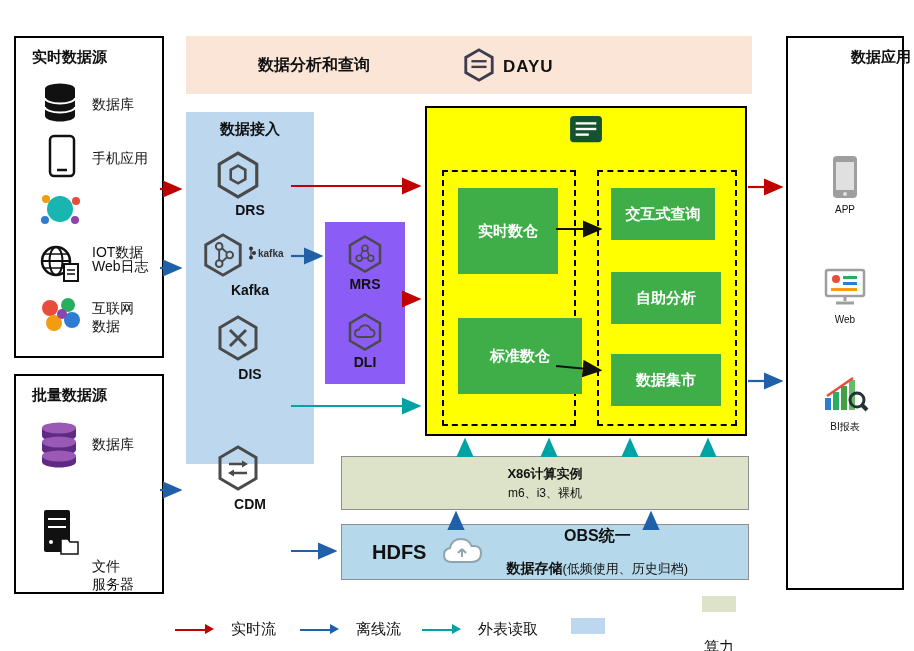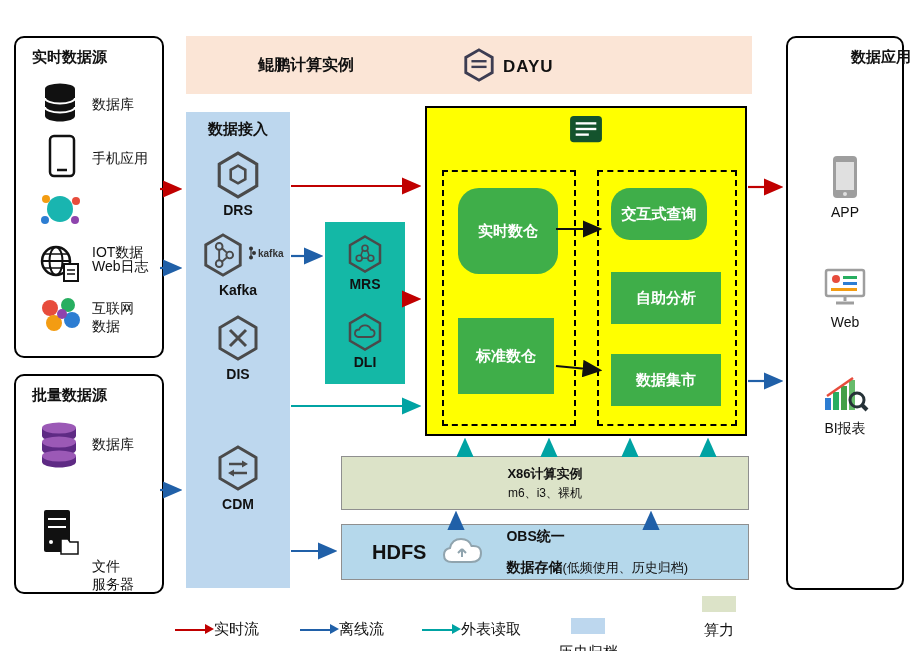--- a/index.html
+++ b/index.html
@@ -2,72 +2,72 @@
 <html><head>
 <meta charset="utf-8">
 <style>
   html,body{margin:0;padding:0;background:#fff;}
   .stage{position:relative;width:914px;height:651px;background:#ffffff;overflow:hidden;
          font-family:"Liberation Sans","DejaVu Sans",sans-serif;color:#111;}
   .abs{position:absolute;}
   .pre{white-space:pre-line;}
 
   
-  .panel{border:2px solid #000;border-radius:10px;background:#fff;}
+  .panel{border:2px solid #000;border-radius:0;background:#fff;}
   .panel-title{font-size:15px;font-weight:bold;}
   .item-label{font-size:14px;line-height:1.25;}
 
   
   .banner{background:#fbe5d6;}
   .banner-title{font-size:16px;font-weight:bold;}
   .logo-row{display:flex;align-items:center;gap:7px;}
   .logo-text{font-size:17px;font-weight:bold;letter-spacing:1px;}
 
   
   .ingest{background:#bdd7ee;}
   .col-title{width:100%;text-align:center;font-size:15px;font-weight:bold;}
   .svc-label{width:100%;text-align:center;font-size:14px;font-weight:bold;}
   .kafka-logo{display:flex;align-items:center;gap:2px;font-size:10px;font-weight:bold;color:#333;}
 
   
-  .proc{background:#14b8a6;}
+  .proc{background:#8b5cf6;}
 
   
   .dws{background:#ffff00;border:2px solid #000;}
   .dws-title-row{display:flex;align-items:center;justify-content:center;gap:10px;padding-top:6px;}
   .dws-title{font-size:15px;font-weight:bold;}
   .dashed{border:2px dashed #000;}
   .module{display:flex;align-items:center;justify-content:center;background:#3fae49;color:#fff;
           font-size:15px;font-weight:bold;}
 
   
   .compute-box{display:flex;justify-content:space-around;align-items:center;
                background:#dce3c8;border:1px solid #8f8f8f;}
   .compute-col{text-align:center;}
   .c-title{font-size:13px;font-weight:bold;}
   .c-sub{font-size:12px;margin-top:2px;}
 
   
   .hdfs-box{display:flex;align-items:center;gap:14px;padding-left:30px;box-sizing:border-box;
             background:#b5d8eb;border:1px solid #8f8f8f;}
   .hdfs-label{font-size:20px;font-weight:bold;}
-  .obs-l1{font-size:14px;font-weight:bold;}
+  .obs-l1{font-size:16px;font-weight:bold;text-align:center;}
   .obs-l2{font-size:14px;margin-top:13px;}
   .obs-l2 .obs-bold{font-weight:bold;}
   .obs-note{font-weight:normal;font-size:13px;}
 
   
-  .legend-item{position:absolute;display:flex;align-items:center;gap:9px;}
+  .legend-item{position:absolute;display:flex;align-items:center;gap:26px;}
   .leg-label{font-size:15px;}
   .leg-arrow{--c:#000;display:inline-block;width:30px;height:0;border-top:2.5px solid var(--c);position:relative;}
   .leg-arrow::after{content:"";position:absolute;right:-9px;top:-6.5px;width:0;height:0;
       border-left:9px solid var(--c);border-top:5px solid transparent;border-bottom:5px solid transparent;}
   .leg-swatch{--c:#ccc;display:inline-block;width:34px;height:16px;background:var(--c);}
 
-  .center-label{width:100%;text-align:center;font-size:14px;}
+  .center-label{width:100%;text-align:center;font-size:10px;}
 </style>
 </head>
 <body>
 
 <div class="stage">
 
   <div class="abs panel" style="left:14px;top:36px;width:146px;height:318px;">
     <div class="abs panel-title" style="left:16px;top:10px;">实时数据源</div>
 
     <div class="abs" style="left:24px;top:44px;">
@@ -148,34 +148,34 @@
         <line x1="8" y1="19" x2="26" y2="19" stroke="#fff" stroke-width="2"></line>
         <circle cx="11" cy="34" r="2" fill="#fff"></circle>
         <path d="M21 31 h7 l2 3 h8 v12 h-17 z" fill="#fff" stroke="#111" stroke-width="1.5"></path>
       </svg>
     </div>
     <div class="abs item-label pre" style="left:76px;top:138px;margin-top:44px;">文件
 服务器</div>
   </div>
 
   <div class="abs banner" style="left:186px;top:36px;width:566px;height:58px;">
-    <div class="abs banner-title" style="left:72px;top:19px;">鲲鹏计算实例</div>
+    <div class="abs banner-title" style="left:72px;top:19px;">数据分析和查询</div>
     <div class="abs logo-row" style="left:276px;top:12px;">
       <span>
         <svg width="34" height="34" viewBox="0 0 36 36">
           <polygon points="18,2 32,10 32,26 18,34 4,26 4,10" fill="none" stroke="#3d3d52" stroke-width="3"></polygon>
           <line x1="10" y1="14" x2="26" y2="14" stroke="#3d3d52" stroke-width="2.5"></line>
           <line x1="10" y1="20" x2="26" y2="20" stroke="#3d3d52" stroke-width="2.5"></line>
         </svg>
       </span>
       <span class="logo-text">DAYU</span>
     </div>
   </div>
 
-  <div class="abs ingest" style="left:186px;top:112px;width:104px;height:476px;">
+  <div class="abs ingest" style="left:186px;top:112px;width:104px;height:352px;padding-left:24px;">
     <div class="abs col-title" style="left:0;top:8px;">数据接入</div>
 
     <div class="abs" style="left:27px;top:38px;">
       <svg width="50" height="50" viewBox="0 0 48 48">
         <polygon points="24,3 42,13.5 42,34.5 24,45 6,34.5 6,13.5" fill="none" stroke="#4a4a4a" stroke-width="3"></polygon>
         <polygon points="24,15 31,19 31,28 24,32 17,28 17,19" fill="none" stroke="#4a4a4a" stroke-width="2.5"></polygon>
       </svg>
     </div>
     <div class="abs svc-label" style="left:0;top:90px;">DRS</div>
 
@@ -250,26 +250,26 @@
         <svg width="38" height="30" viewBox="0 0 38 32">
           <rect x="2" y="2" width="34" height="28" rx="4" fill="#14532d"></rect>
           <line x1="8" y1="10" x2="30" y2="10" stroke="#fff" stroke-width="2.5"></line>
           <line x1="8" y1="16" x2="30" y2="16" stroke="#fff" stroke-width="2.5"></line>
           <line x1="8" y1="22" x2="22" y2="22" stroke="#fff" stroke-width="2.5"></line>
         </svg>
       </span>
     </div>
 
     <div class="abs dashed" style="left:15px;top:62px;width:130px;height:252px;">
-      <div class="abs module" style="left:14px;top:16px;width:100px;height:86px;border-radius:21px;">实时数仓</div>
-      <div class="abs module" style="left:14px;top:146px;width:96px;height:76px;">标准数仓</div>
+      <div class="abs module" style="left:14px;top:16px;width:100px;height:86px;">实时数仓</div>
+      <div class="abs module" style="left:14px;top:146px;width:124px;height:76px;">标准数仓</div>
     </div>
 
     <div class="abs dashed" style="left:170px;top:62px;width:136px;height:252px;">
-      <div class="abs module" style="left:12px;top:16px;width:96px;height:52px;border-radius:19px;">交互式查询</div>
+      <div class="abs module" style="left:12px;top:16px;width:104px;height:52px;">交互式查询</div>
       <div class="abs module" style="left:12px;top:100px;width:110px;height:52px;">自助分析</div>
       <div class="abs module" style="left:12px;top:182px;width:110px;height:52px;">数据集市</div>
     </div>
   </div>
 
   <div class="abs compute-box" style="left:341px;top:456px;width:408px;height:54px;box-sizing:border-box;">
     <div class="compute-col">
       <div class="c-title">X86计算实例</div>
       <div class="c-sub">m6、i3、裸机</div>
     </div>

